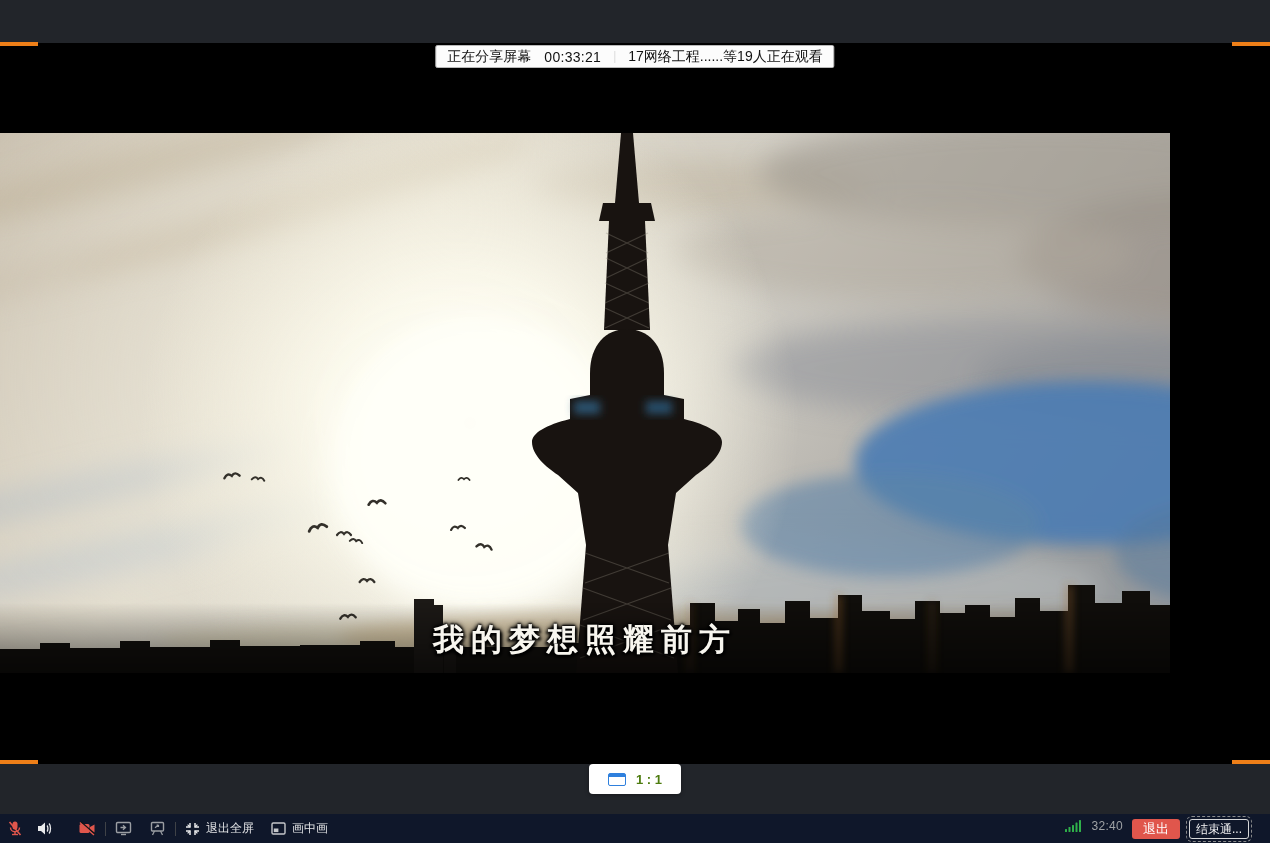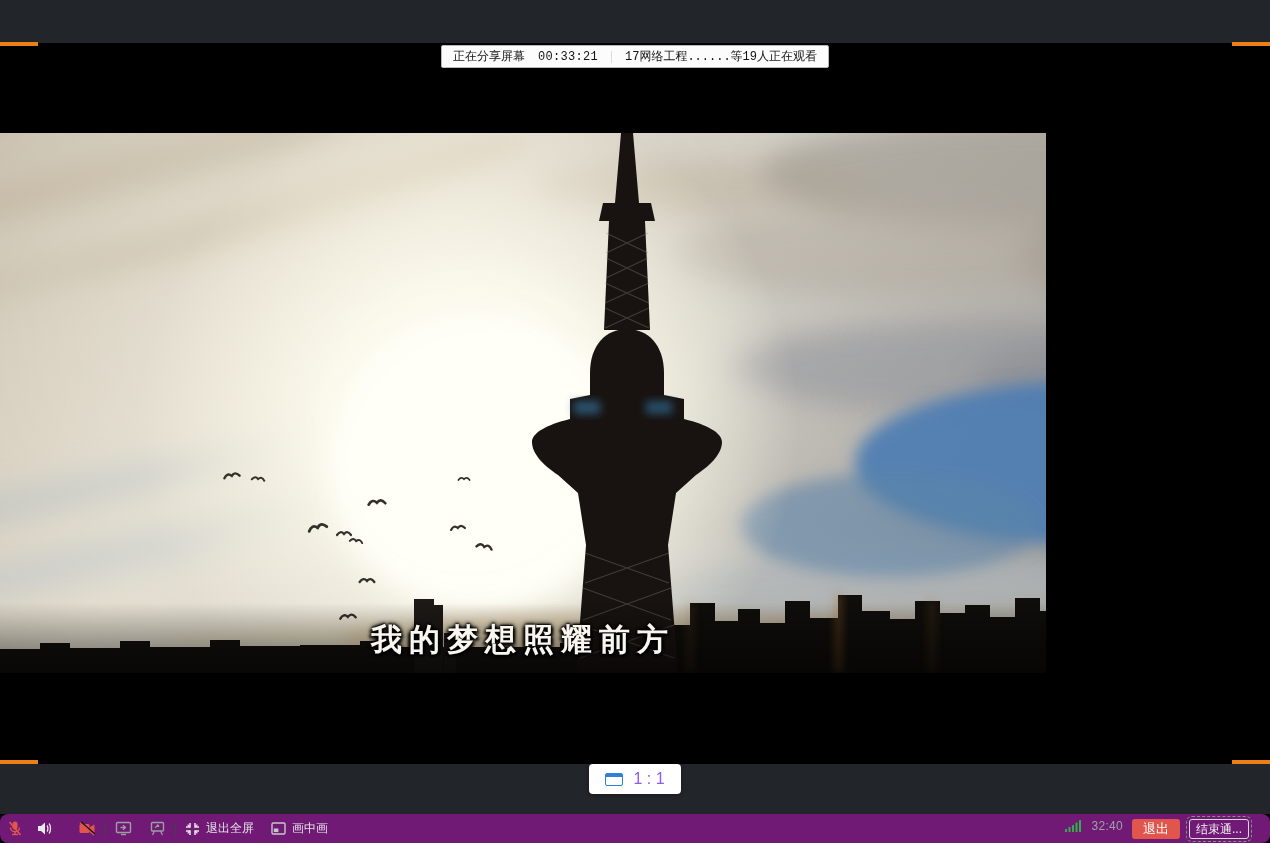--- a/index.html
+++ b/index.html
@@ -12,47 +12,47 @@
   .border-marker{position:absolute;height:4px;width:38px;background:#ee7f18;z-index:6;}
   .bm-tl{top:42px;left:0;}
   .bm-tr{top:42px;right:0;}
   .bm-bl{top:760px;left:0;}
   .bm-br{top:760px;right:0;}
 
   
   .share-pill{position:absolute;top:45px;left:50%;transform:translateX(-50%);
     height:21px;background:#fcfcfc;border:1px solid #b9b9b9;border-radius:2px;
     display:flex;align-items:center;padding:0 11px;z-index:7;white-space:nowrap;}
-  .share-pill span{font-size:12px;color:#121212;font-family:Liberation Mono, monospace;}
+  .share-pill span{font-size:14px;color:#121212;}
   .pill-status{margin-right:13px;}
   .pill-timer{margin-right:13px;letter-spacing:.3px;text-align:center;}
   .pill-div{width:1px;height:12px;background:#dcdcdc;margin-right:13px;}
 
   
   .stage{position:absolute;top:43px;left:0;width:1270px;height:717px;background:#000;overflow:hidden;}
-  .video-frame{position:absolute;top:90px;left:0;width:1046px;height:540px;overflow:hidden;}
+  .video-frame{position:absolute;top:90px;left:0;width:1170px;height:540px;overflow:hidden;}
   .video-frame svg{display:block;}
   .subtitle{position:absolute;left:0;right:0;bottom:12px;text-align:center;
     font-size:31px;font-weight:700;letter-spacing:7px;color:#f8f6ef;
     text-shadow:0 0 4px #000,0 0 6px #000,2px 2px 3px #000,-2px 2px 3px #000,0 -1px 2px #000;}
 
   
   .ratio-strip{position:absolute;top:764px;left:0;width:1270px;height:50px;background:#22252a;}
   .ratio-btn{position:absolute;top:764px;left:50%;transform:translateX(-50%);
     width:92px;height:30px;background:#fff;border:none;border-radius:4px;
     box-shadow:0 1px 4px rgba(0,0,0,.35);display:flex;align-items:center;justify-content:center;
     gap:10px;cursor:pointer;z-index:8;}
   .ratio-btn .win-ico{width:18px;height:13px;border:1.5px solid #2f80dd;border-radius:2px;
     box-sizing:border-box;position:relative;}
   .ratio-btn .win-ico::before{content:"";position:absolute;left:0;right:0;top:0;height:3px;background:#2f80dd;}
-  .ratio-btn .lbl{font-size:16px;color:#8b5cf6;}
-
-  
-  .toolbar{position:absolute;top:814px;left:0;width:1270px;height:29px;background:#701a75;
-    display:flex;align-items:center;border-radius:8px;}
+  .ratio-btn .lbl{font-size:13px;color:#4d7c0f;font-weight:bold;}
+
+  
+  .toolbar{position:absolute;top:814px;left:0;width:1270px;height:29px;background:#0f172a;
+    display:flex;align-items:center;}
   .tb-left{display:flex;align-items:center;padding-left:7px;flex:1;}
   .tb-right{display:flex;padding-right:5px;gap:9px;}
   .tb-ico{display:flex;align-items:center;justify-content:center;background:none;border:none;
     padding:0;cursor:pointer;}
   .tb-div{width:1px;height:14px;background:#3f4247;margin:0 9px;}
   .tb-label-btn{display:flex;align-items:center;gap:6px;background:none;border:none;padding:0;
     cursor:pointer;}
   .tb-label-btn .txt{font-size:12px;color:#e3e4e6;}
   .time-txt{font-size:12px;color:#9fa2a5;letter-spacing:.3px;}
   .exit-btn{background:#e0564c;color:#fff;font-size:13px;border:none;border-radius:3px;

